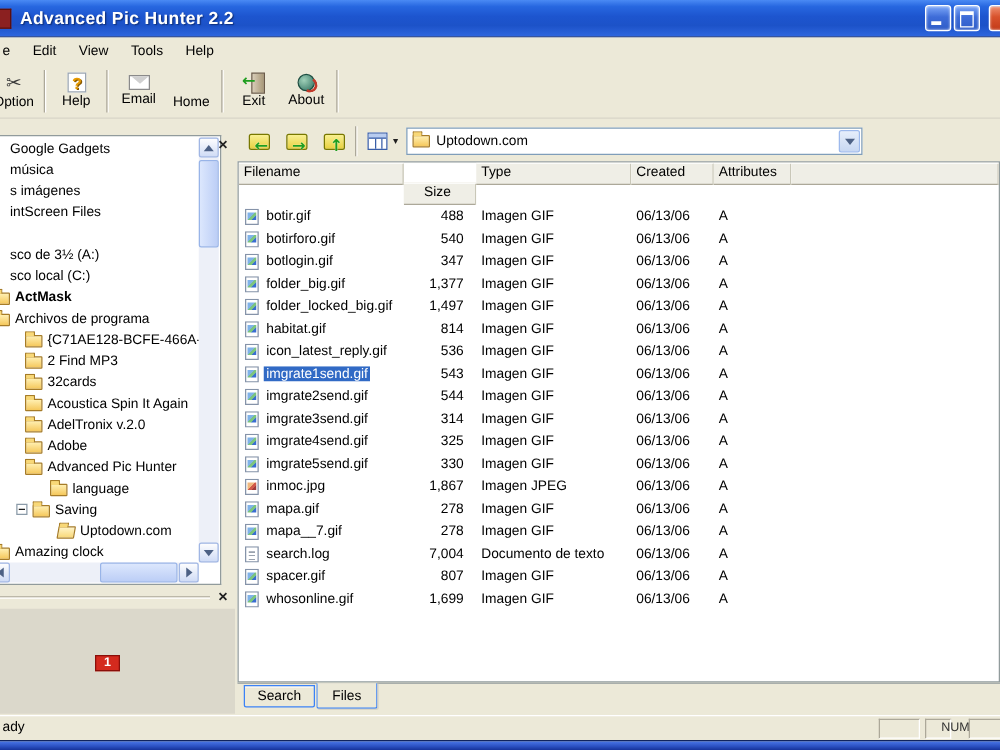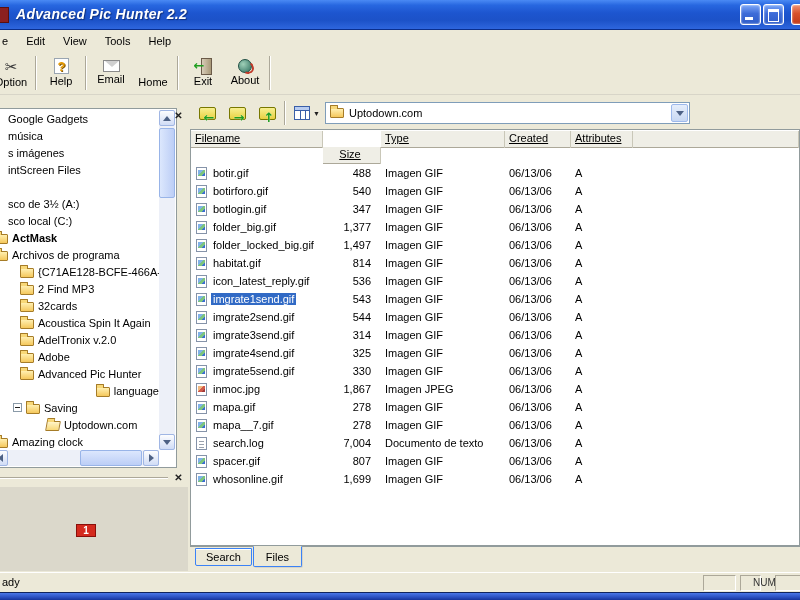--- a/index.html
+++ b/index.html
@@ -3,21 +3,21 @@
 <meta charset="utf-8">
 <style>
   html,body{margin:0;padding:0;background:#000;}
   *{box-sizing:border-box;}
   .screen{position:relative;width:800px;height:600px;overflow:hidden;background:#ECE9D8;
           font-family:"Liberation Sans",sans-serif;font-size:11px;color:#000;}
 
   
   .titlebar{position:absolute;left:0;top:0;width:800px;height:30px;
     background:linear-gradient(180deg,#4A8AF4 0%,#2767E0 18%,#1D55CF 45%,#1C52C8 70%,#2E66DE 100%);
-    border-bottom:1px solid #0A2E8C;font-style:italic;}
+    border-bottom:1px solid #0A2E8C;}
   .title-icon{position:absolute;left:0;top:7px;width:9px;height:16px;background:#8B2020;border:1px solid #5A0F0F;border-left:none;}
   .title-text{position:absolute;left:16px;top:6px;color:#fff;font-weight:bold;font-size:14px;
     text-shadow:1px 1px 1px #10307A;letter-spacing:.3px;}
   .winbtn{position:absolute;top:4px;width:21px;height:21px;border:1px solid #fff;border-radius:3px;
     background:linear-gradient(180deg,#7CA7F8,#3E6CD8 45%,#2F5DC8);box-shadow:inset 0 0 2px #fff;}
   .winbtn.min{left:740px;} .winbtn.max{left:763px;}
   .winbtn.close{left:791px;background:linear-gradient(180deg,#EF9070,#D8522C 45%,#C23A18);}
   .winbtn.min::after{content:"";position:absolute;left:4px;bottom:4px;width:8px;height:3px;background:#fff;}
   .winbtn.max::after{content:"";position:absolute;left:4px;top:4px;width:9px;height:9px;border:1px solid #fff;border-top:3px solid #fff;}
 
@@ -95,21 +95,21 @@
   .combo{position:absolute;left:135px;top:5px;width:365px;height:22px;background:#fff;border:1px solid #7F9DB9;display:flex;align-items:center;}
   .combo .folder{margin:0 5px 0 4px;}
   .combo-value{flex:1;}
   .combo-dd{width:17px;height:18px;margin-right:1px;background:linear-gradient(180deg,#E6EEFB,#C8D8F2);
     border:1px solid #9DB9EC;border-radius:2px;display:flex;align-items:center;justify-content:center;}
 
   
   .file-container{position:absolute;left:0;top:32px;right:0;bottom:26px;background:#fff;border:1px solid #919B9C;overflow:hidden;}
   .fl-grid{display:grid;grid-template-columns:132px 58px 124px 66px 62px 1fr;}
   .fl-header .cell{background:#EFEEE6;box-shadow:inset 0 1px #FFFFFF,inset -1px 0 #C9C7B8,inset 0 -1px #ACA899;
-    padding:2px 4px;height:18px;white-space:nowrap;overflow:hidden;text-decoration:underline;}
+    padding:2px 4px;height:18px;white-space:nowrap;overflow:hidden;}
   .fl-header .cell.r{text-align:center;padding-right:8px;margin-top:16px;}
   .fl-row{height:18px;align-items:center;}
   .fl-row .cell{padding:0 4px;white-space:nowrap;overflow:hidden;}
   .fl-row .cell.r{text-align:right;padding-right:10px;}
   .name-cell{display:flex;align-items:center;gap:4px;padding-left:5px !important;}
   .fname{padding:0 2px;}
   .fname.sel{background:#316AC5;color:#fff;}
   .fico{flex:none;width:11px;height:13px;background:#fff;border:1px solid #8593A9;position:relative;}
   .fico.gif::after{content:"";position:absolute;left:1px;right:1px;top:2px;bottom:3px;
      background:linear-gradient(135deg,#7FB2E8 45%,#7CC47F 45%,#7CC47F 70%,#3A6ED0 70%);}
@@ -238,21 +238,21 @@
           <span class="tree-label">AdelTronix v.2.0</span>
         </div>
         <div class="tree-row" style="padding-left: 20px;">
           <span class="folder"></span>
           <span class="tree-label">Adobe</span>
         </div>
         <div class="tree-row" style="padding-left: 20px;">
           <span class="folder"></span>
           <span class="tree-label">Advanced Pic Hunter</span>
         </div>
-        <div class="tree-row" style="padding-left: 40px; justify-content: flex-end;">
+        <div class="tree-row" style="padding-left: 40px;">
           <span class="folder"></span>
           <span class="tree-label">language</span>
         </div>
         <div class="tree-row" style="padding-left: 13px;">
           <span class="exp"></span>
           <span class="folder"></span>
           <span class="tree-label">Saving</span>
         </div>
         <div class="tree-row" style="padding-left: 46px;">
           <span class="folder open"></span>

